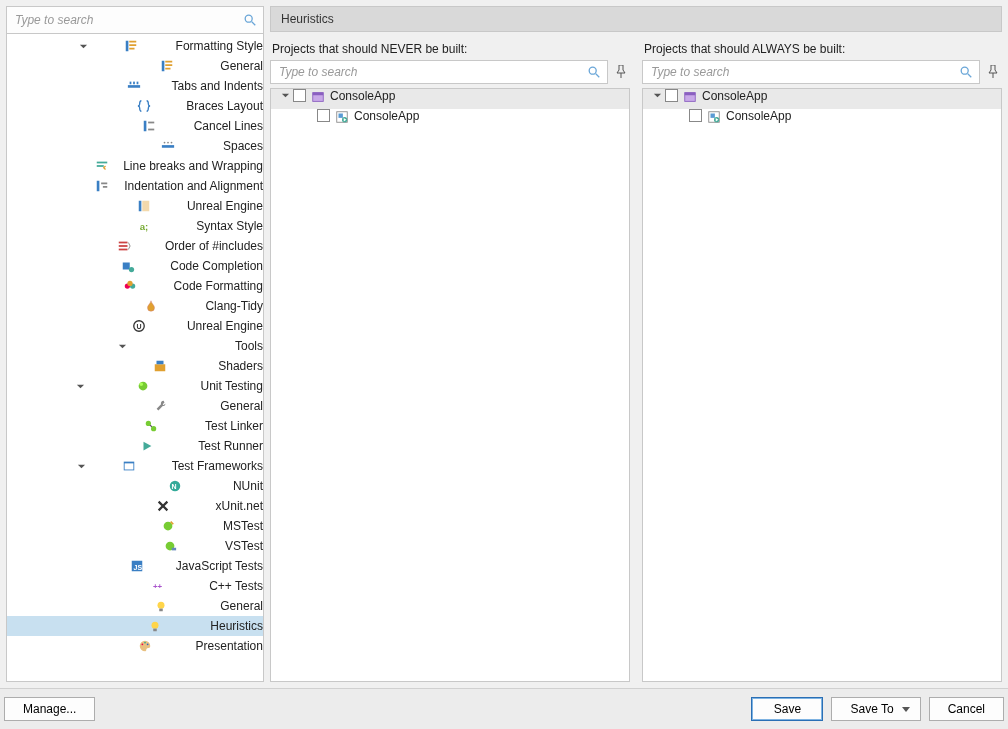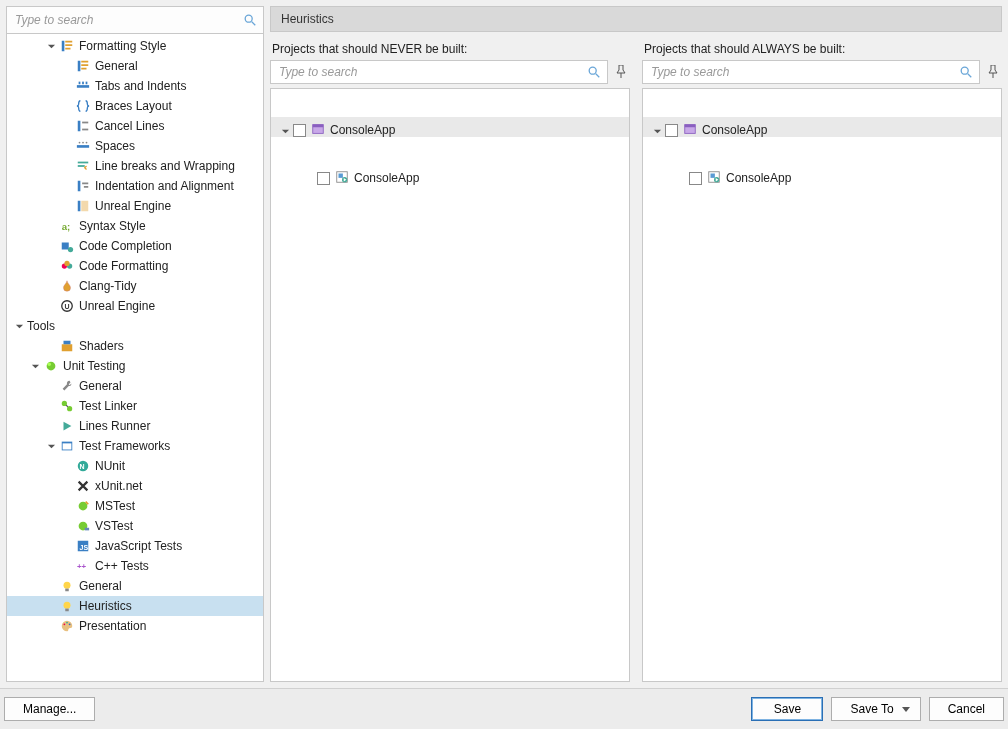--- a/index.html
+++ b/index.html
@@ -9,40 +9,40 @@
 .sidebar { width: 258px; display: flex; flex-direction: column; background: #fff; border: 1px solid #c8c8c8; margin: 6px 0 6px 6px; }
 .search-wrap { position: relative; border-bottom: 1px solid #c8c8c8; background: #fdfdfd; }
 .search-wrap input { width: 100%; border: none; padding: 6px 26px 6px 8px; font-size: 12px; background: transparent; outline: none; }
 .search-wrap input::placeholder { color: #999; font-style: italic; }
 .search-icon { position: absolute; right: 6px; top: 50%; transform: translateY(-50%); width: 14px; height: 14px; }
 .tree-scroll { flex: 1; overflow-y: auto; overflow-x: hidden; position: relative; }
 .tree-scroll::-webkit-scrollbar { width: 16px; }
 .tree-scroll::-webkit-scrollbar-track { background: #f0f0f0; }
 .tree-scroll::-webkit-scrollbar-thumb { background: #cdcdcd; border: 2px solid #f0f0f0; }
 .tree { padding: 2px 0; }
-.tree-row { display: flex; align-items: center; height: 20px; line-height: 20px; cursor: default; white-space: nowrap; }
+.tree-row { display: flex; align-items: center; height: 20px; line-height: 20px; cursor: default; white-space: nowrap; justify-content: space-between; }
 .tree-row.selected { background: #c8e0f0; }
 .indent { display: inline-block; }
 .expander { width: 12px; height: 12px; margin-right: 2px; display: inline-flex; align-items: center; justify-content: center; flex-shrink: 0; }
 .expander svg { width: 9px; height: 9px; }
 .tree-icon { width: 16px; height: 16px; margin-right: 4px; flex-shrink: 0; display: inline-flex; align-items: center; justify-content: center; }
 .tree-label { color: #222; }
 
 .content { flex: 1; display: flex; flex-direction: column; margin: 6px 6px 6px 6px; min-width: 0; }
 .page-title { background: #d9d9d9; border: 1px solid #c8c8c8; padding: 5px 10px; font-size: 12px; color: #333; }
 .panels { display: flex; flex: 1; gap: 12px; margin-top: 10px; min-height: 0; }
 .panel { flex: 1; display: flex; flex-direction: column; min-width: 0; }
 .panel-header { color: #222; margin-bottom: 4px; padding-left: 2px; }
 .panel-search-row { display: flex; align-items: center; gap: 4px; margin-bottom: 4px; }
 .panel-search { position: relative; flex: 1; border: 1px solid #c8c8c8; background: #fff; }
 .panel-search input { width: 100%; border: none; padding: 4px 24px 4px 8px; font-size: 12px; outline: none; }
 .panel-search input::placeholder { color: #999; font-style: italic; }
 .pin-btn { width: 18px; height: 22px; display: flex; align-items: center; justify-content: center; cursor: pointer; color: #555; }
 .panel-tree { flex: 1; border: 1px solid #c8c8c8; background: #fff; overflow: auto; }
-.ptree-row { display: flex; align-items: flex-end; height: 20px; padding-left: 4px; margin-top: 28px; }
+.ptree-row { display: flex; align-items: flex-start; height: 20px; padding-left: 4px; }
 .ptree-row.hd { background: #e9e9e9; }
 .chk { width: 13px; height: 13px; border: 1px solid #888; background: #fff; margin-right: 4px; flex-shrink: 0; }
 
 .footer { display: flex; align-items: center; padding: 8px 4px; background: #ececec; border-top: 1px solid #d0d0d0; gap: 8px; }
 .footer .spacer { flex: 1; }
 .btn { border: 1px solid #adadad; background: #fdfdfd; padding: 4px 18px; font-size: 12px; cursor: pointer; min-width: 72px; text-align: center; }
 .btn.primary { border: 1px solid #2a6fb5; box-shadow: inset 0 0 0 1px #7eb3e2; }
 .btn.dropdown { display: flex; align-items: center; gap: 8px; padding-right: 10px; }
 .chev-down { width: 0; height: 0; border-left: 4px solid transparent; border-right: 4px solid transparent; border-top: 5px solid #555; }
 </style>
@@ -186,20 +186,33 @@
                   <text x="2" y="12" font-size="11" fill="#7a3" font-weight="bold">a;</text>
                 </svg>
               </span>
               <span class="tree-label">Syntax Style</span>
             </div>
             <div class="tree-row">
               <span class="indent" style="width:38px"></span>
               <span class="expander"></span>
               <span class="tree-icon">
                 <svg width="14" height="14" viewBox="0 0 16 16">
+                  <rect x="2" y="3" width="10" height="2" fill="#c44"></rect>
+                  <rect x="2" y="7" width="10" height="2" fill="#c44"></rect>
+                  <rect x="2" y="11" width="10" height="2" fill="#c44"></rect>
+                  <path d="M13 4l2 4-2 4" fill="none" stroke="#888"></path>
+                </svg>
+              </span>
+              <span class="tree-label">Order of #includes</span>
+            </div>
+            <div class="tree-row">
+              <span class="indent" style="width:38px"></span>
+              <span class="expander"></span>
+              <span class="tree-icon">
+                <svg width="14" height="14" viewBox="0 0 16 16">
                   <rect x="2" y="4" width="8" height="8" fill="#3a7fc4"></rect>
                   <circle cx="12" cy="12" r="3" fill="#4a9"></circle>
                 </svg>
               </span>
               <span class="tree-label">Code Completion</span>
             </div>
             <div class="tree-row">
               <span class="indent" style="width:38px"></span>
               <span class="expander"></span>
               <span class="tree-icon">
@@ -290,21 +303,21 @@
               <span class="tree-label">Test Linker</span>
             </div>
             <div class="tree-row">
               <span class="indent" style="width:38px"></span>
               <span class="expander"></span>
               <span class="tree-icon">
                 <svg width="14" height="14" viewBox="0 0 16 16">
                   <path d="M4 3l9 5-9 5z" fill="#4a9"></path>
                 </svg>
               </span>
-              <span class="tree-label">Lines Runner</span>
+              <span class="tree-label">Test Runner</span>
             </div>
             <div class="tree-row">
               <span class="indent" style="width:38px"></span>
               <span class="expander">
                 <svg viewBox="0 0 10 10">
                   <path d="M1 3l4 4 4-4z" fill="#555"></path>
                 </svg>
               </span>
               <span class="tree-icon">
                 <svg width="14" height="14" viewBox="0 0 16 16">

